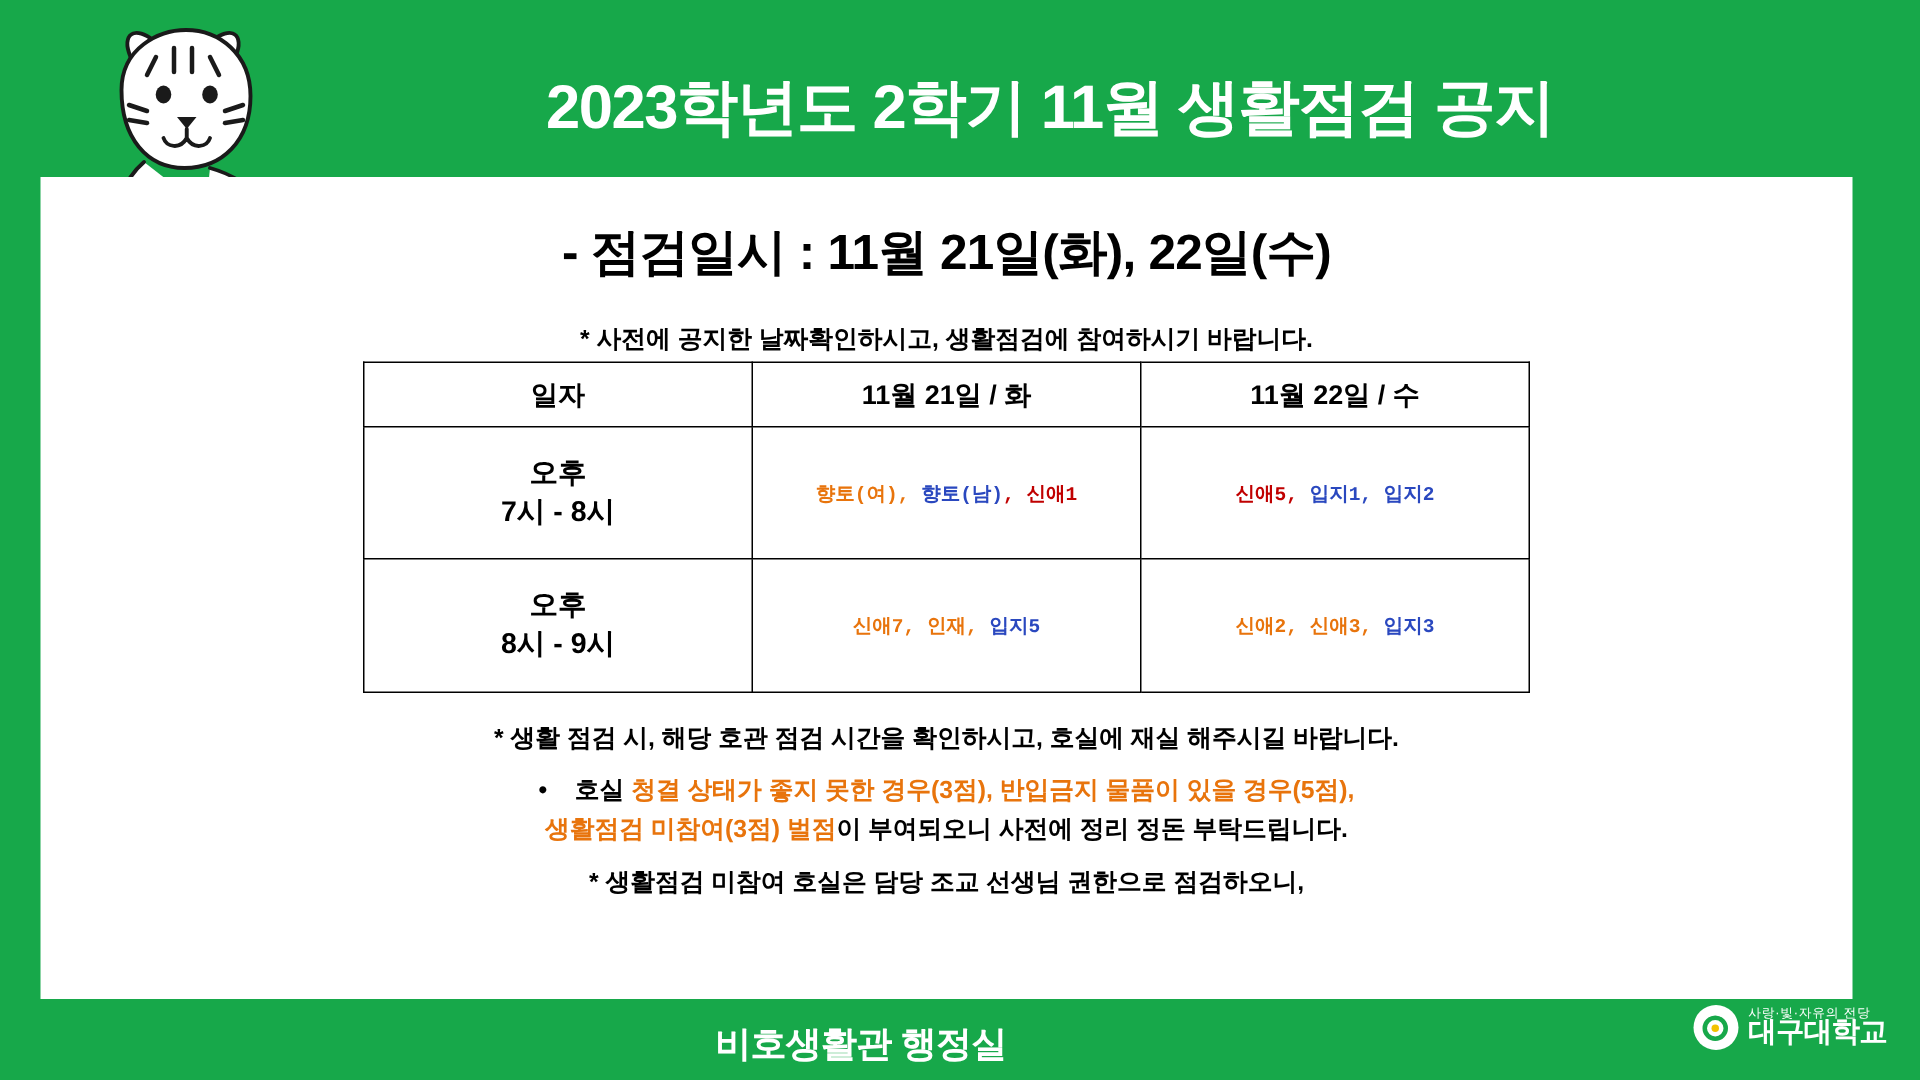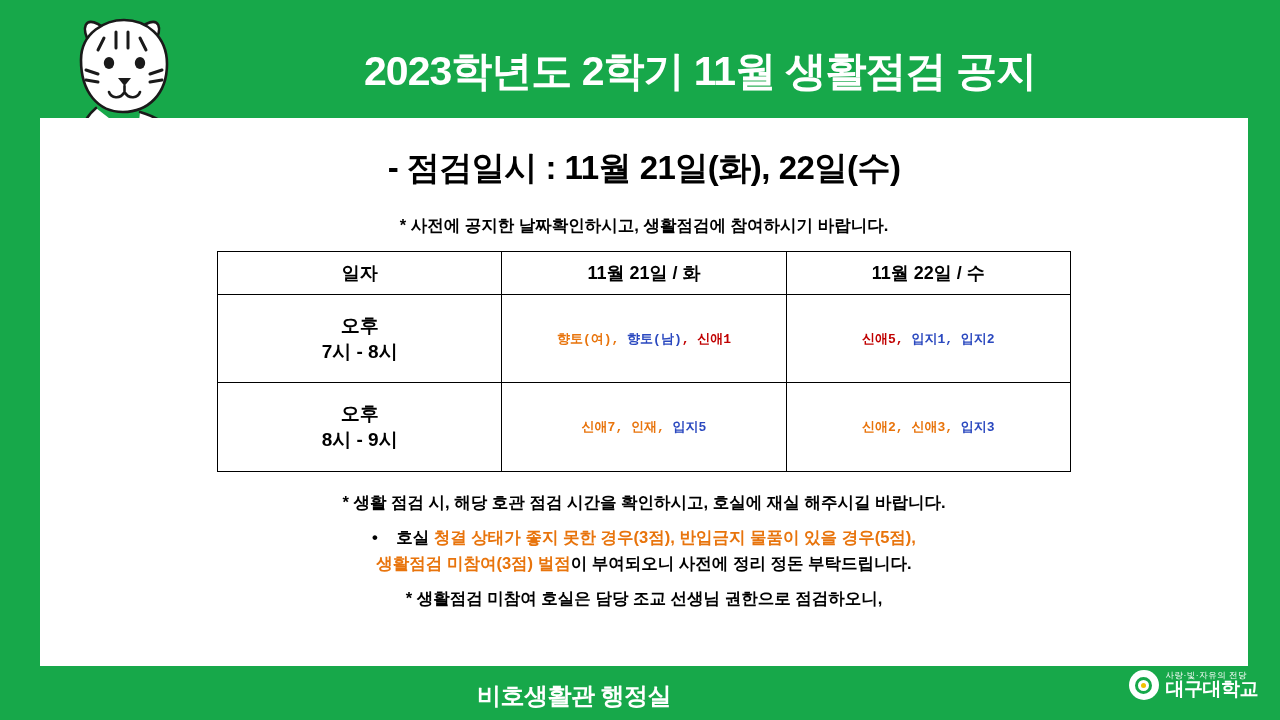--- a/index.html
+++ b/index.html
@@ -40,21 +40,21 @@
     position: absolute;
     left: 36px;
     top: 8px;
     width: 160px;
     height: 170px;
   }
 
   
   .card {
     position: absolute;
-    left: 40px;
+    left: 27px;
     top: 118px;
     width: 1208px;
     height: 548px;
     background: #ffffff;
   }
 
   .subtitle {
     text-align: center;
     margin-top: 28px;
     font-size: 33px;
@@ -67,22 +67,22 @@
     text-align: center;
     margin-top: 24px;
     font-size: 16.5px;
     font-weight: bold;
     color: #000000;
   }
 
   
   table.sched {
     border-collapse: collapse;
-    margin: 14px auto 0 auto;
-    width: 854px;
+    margin: 4px auto 0 auto;
+    width: 778px;
     table-layout: fixed;
   }
   table.sched td, table.sched th {
     border: 1.5px solid #000000;
     text-align: center;
     font-weight: bold;
     color: #000000;
   }
   table.sched th {
     height: 40px;

